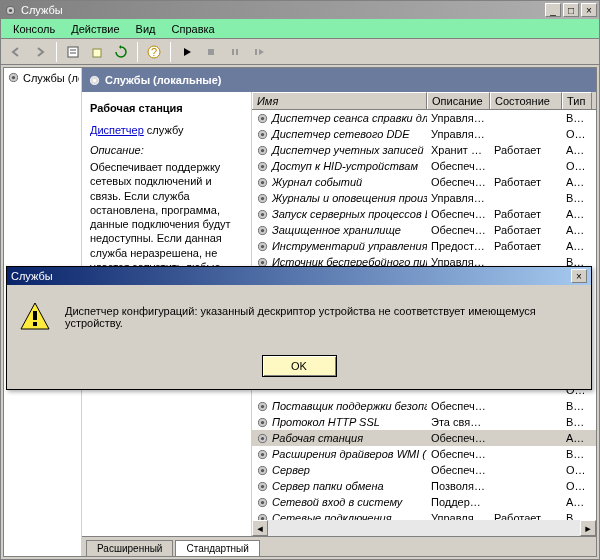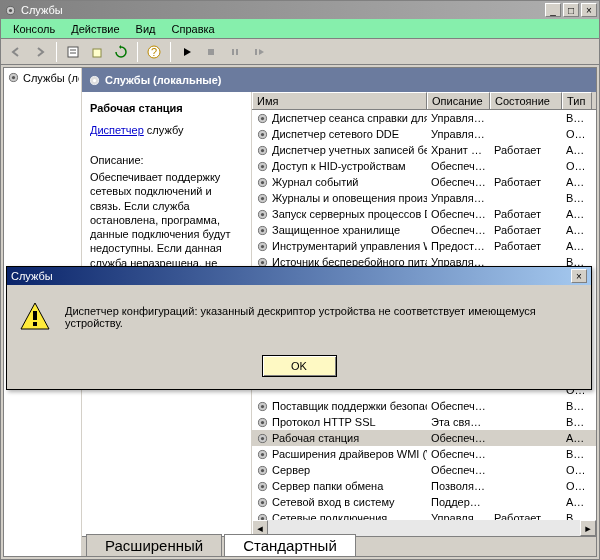--- a/index.html
+++ b/index.html
@@ -17,36 +17,36 @@
 .tsep { width:1px; height:20px; background:#808080; margin:0 3px; border-right:1px solid #fff; }
 .content { flex:1; display:flex; border:1px solid #808080; margin:2px; background:#fff; overflow:hidden; }
 .leftpane { width:78px; background:#fff; border-right:1px solid #d4d0c8; padding:2px; }
 .leftitem { display:flex; align-items:center; gap:3px; padding:1px; white-space:nowrap; overflow:hidden; }
 .rightpane { flex:1; display:flex; flex-direction:column; overflow:hidden; }
 .paneheader { height:24px; background:#6b7b9e; color:#fff; display:flex; align-items:center; padding:0 6px; gap:4px; font-weight:bold; }
 .panebody { flex:1; display:flex; overflow:hidden; }
 .detailpane { width:170px; padding:10px 8px; background:#fff; border-right:1px solid #d4d0c8; }
 .detailpane .svcname { font-weight:bold; margin-bottom:10px; }
 .detailpane .actionlink { color:#0000cc; text-decoration:underline; cursor:pointer; }
-.detailpane .desc-label { margin-top:18px; }
+.detailpane .desc-label { margin-top:8px;font-style:italic; }
 .detailpane .desc-text { margin-top:4px; line-height:1.3; }
 .listpane { flex:1; display:flex; flex-direction:column; overflow:hidden; }
 .listheader { height:18px; background:#d4d0c8; display:flex; border-bottom:1px solid #808080; }
 .listheader .col { border-right:1px solid #808080; border-top:1px solid #fff; border-left:1px solid #fff; padding:2px 4px; white-space:nowrap; overflow:hidden; }
 .listbody { flex:1; overflow:hidden; background:#fff; }
 .row { display:flex; height:16px; align-items:center; }
 .row.sel { background:#d4d0c8; }
 .row .cell { padding:0 4px; white-space:nowrap; overflow:hidden; text-overflow:ellipsis; }
-.col-name { width:175px; display:flex; align-items:center; gap:3px; }
+.col-name { width:175px; display:flex; align-items:center; gap:3px;font-style:italic; }
 .col-desc { width:63px; }
 .col-state { width:72px; }
 .col-type { width:30px; }
 .gear { width:13px; height:13px; flex-shrink:0; }
 .tabsbar { height:20px; background:#d4d0c8; display:flex; align-items:flex-end; padding:0 4px; border-top:1px solid #808080; }
-.tab { padding:2px 18px; background:#d4d0c8; border:1px solid #808080; border-bottom:none; margin-right:2px; cursor:pointer; font-size:15px; }
+.tab { padding:2px 10px; background:#d4d0c8; border:1px solid #808080; border-bottom:none; margin-right:2px; cursor:pointer; font-size:10px; }
 .tab.active { background:#fff; }
 .scrollh { height:16px; background:#d4d0c8; display:flex; align-items:center; }
 .sbtn { width:16px; height:16px; background:#d4d0c8; border:1px solid #808080; border-top-color:#fff; border-left-color:#fff; display:flex; align-items:center; justify-content:center; }
 .strack { flex:1; height:16px; background:#e8e8e8; }
 .dialog { position:absolute; left:6px; top:266px; width:586px; background:#d4d0c8; border:1px solid #000; box-shadow:2px 2px 4px rgba(0,0,0,0.3); }
 .dialog .dtitle { height:18px; background:linear-gradient(90deg,#0a246a,#a6caf0); color:#fff; display:flex; align-items:center; padding:0 4px; }
 .dialog .dtitle .dt { flex:1; font-size:11px; }
 .dialog .dbody { padding:16px 12px; display:flex; align-items:center; gap:14px; }
 .dialog .warnicon { width:32px; height:32px; flex-shrink:0; }
 .dialog .dmsg { flex:1; font-size:11px; }

